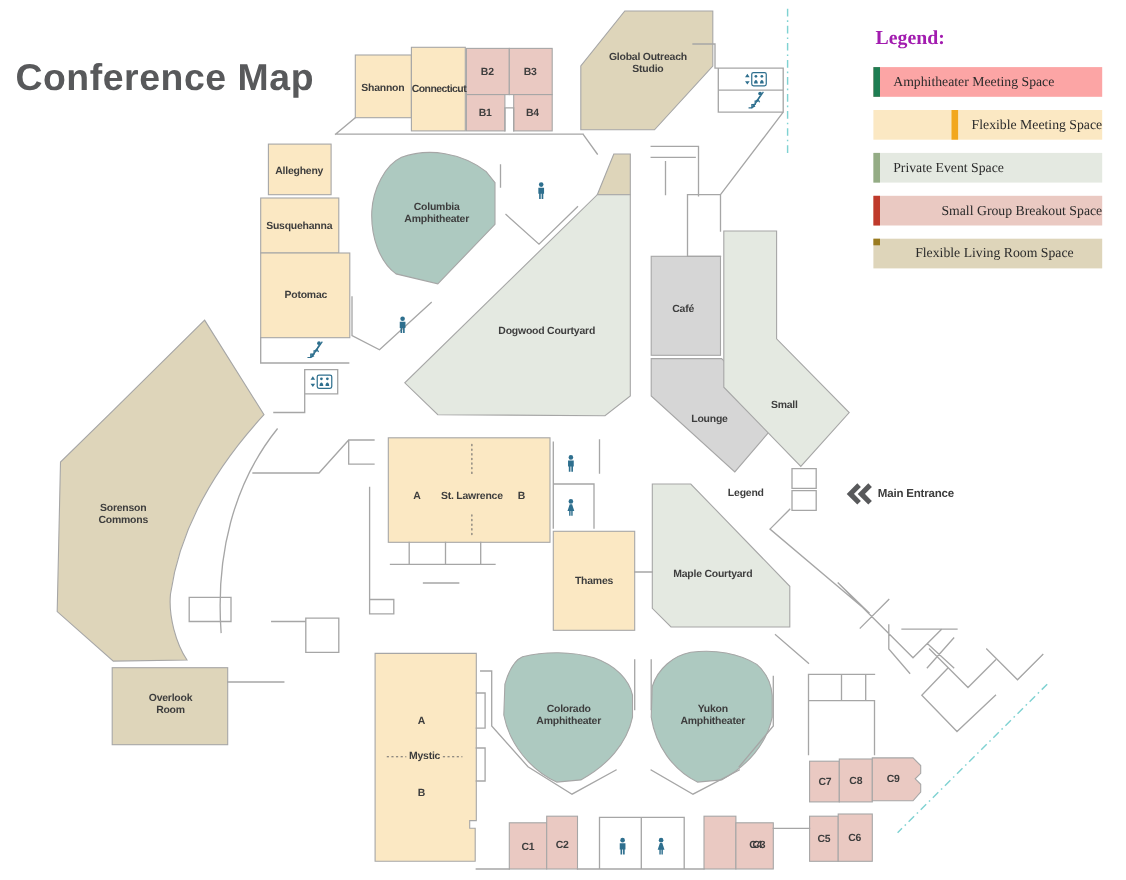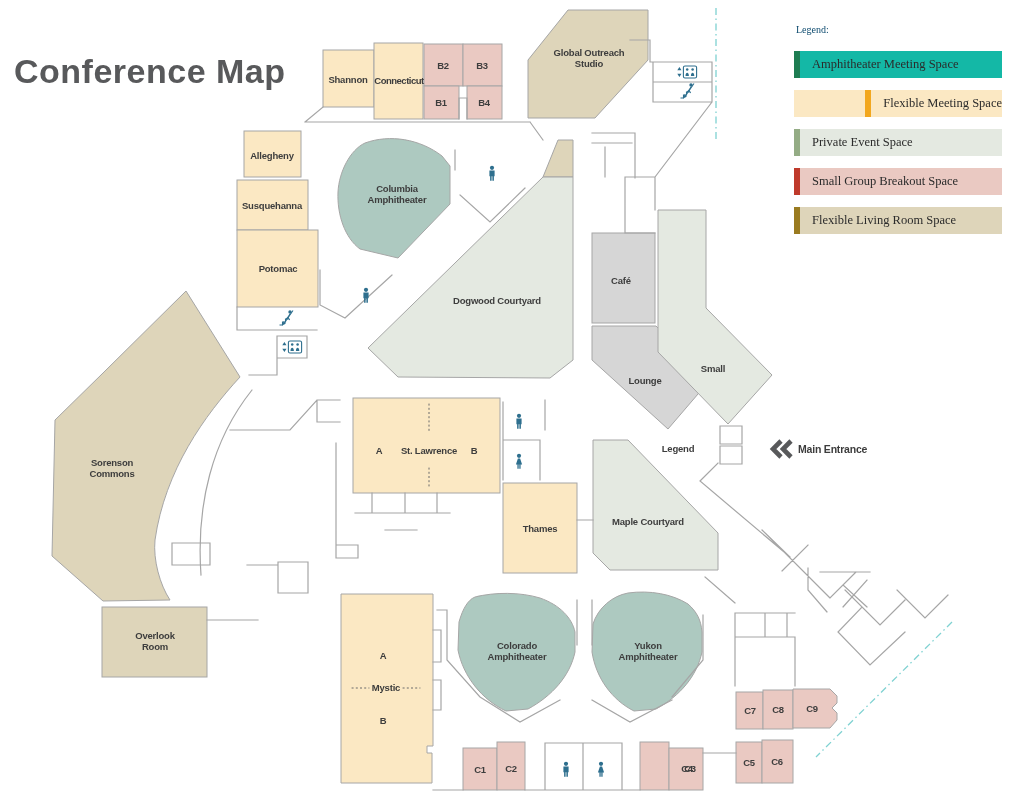--- a/index.html
+++ b/index.html
@@ -29,21 +29,21 @@
     font-size:9.5px;font-weight:bold;letter-spacing:-0.2px;line-height:1.2;
     color:var(--color-label);pointer-events:none;
   }
   .map-label.entrance{transform:translate(0,-50%);font-size:10.5px;text-align:left;}
   #page-title{
     position:absolute;left:14px;top:52px;font-size:34px;font-weight:bold;
     color:var(--color-title);letter-spacing:.5px;
   }
   
   #legend{position:absolute;left:794px;top:24px;width:208px;font-family:"Liberation Serif",serif;}
-  #legend .legend-heading{font-size:10px;font-weight:normal;color:#0c4a6e;margin:0 0 16px 2px;}
+  #legend .legend-heading{font-size:18px;font-weight:bold;color:#a21caf;margin:0 0 16px 2px;}
   .legend-row{display:flex;align-items:stretch;height:27px;margin-bottom:12px;}
   .legend-bar{width:6px;flex:0 0 6px;}
   .legend-label{font-size:12.5px;color:#2b2b2b;padding-left:12px;align-self:center;}
 </style>
 </head>
 <body>
 
 <svg id="map-svg" width="1024" height="800" viewBox="0 0 1024 800">
   <defs>
     <g id="pm">
@@ -205,33 +205,33 @@
 <div class="map-label" style="left:690px;top:769px">C3</div>
 <div class="map-label" style="left:687px;top:769px">C4</div>
 <div class="map-label" style="left:749px;top:763px">C5</div>
 <div class="map-label" style="left:777px;top:762px">C6</div>
 <div class="map-label" style="left:750px;top:711px">C7</div>
 <div class="map-label" style="left:778px;top:710px">C8</div>
 <div class="map-label" style="left:812px;top:709px">C9</div>
 
 <div id="legend">
   <div class="legend-heading">Legend:</div>
-  <div class="legend-row" style="background: #14b8a6;">
+  <div class="legend-row" style="background: #fca5a5;">
     <span class="legend-bar" style="background: rgb(30, 125, 82);"></span>
     <span class="legend-label">Amphitheater Meeting Space</span>
   </div>
   <div class="legend-row" style="background: rgb(251, 232, 195); justify-content: flex-end;">
     <span class="legend-bar" style="background: rgb(242, 167, 30);"></span>
     <span class="legend-label">Flexible Meeting Space</span>
   </div>
   <div class="legend-row" style="background: rgb(228, 233, 225);">
     <span class="legend-bar" style="background: rgb(148, 172, 133);"></span>
     <span class="legend-label">Private Event Space</span>
   </div>
-  <div class="legend-row" style="background: rgb(234, 201, 194);">
+  <div class="legend-row" style="background: rgb(234, 201, 194); justify-content: space-between;">
     <span class="legend-bar" style="background: rgb(191, 58, 43);"></span>
     <span class="legend-label">Small Group Breakout Space</span>
   </div>
-  <div class="legend-row" style="background: rgb(222, 213, 186);">
+  <div class="legend-row" style="background: rgb(222, 213, 186); flex-direction: column;">
     <span class="legend-bar" style="background: rgb(154, 123, 32);"></span>
     <span class="legend-label">Flexible Living Room Space</span>
   </div>
 </div>
 
 </body></html>

